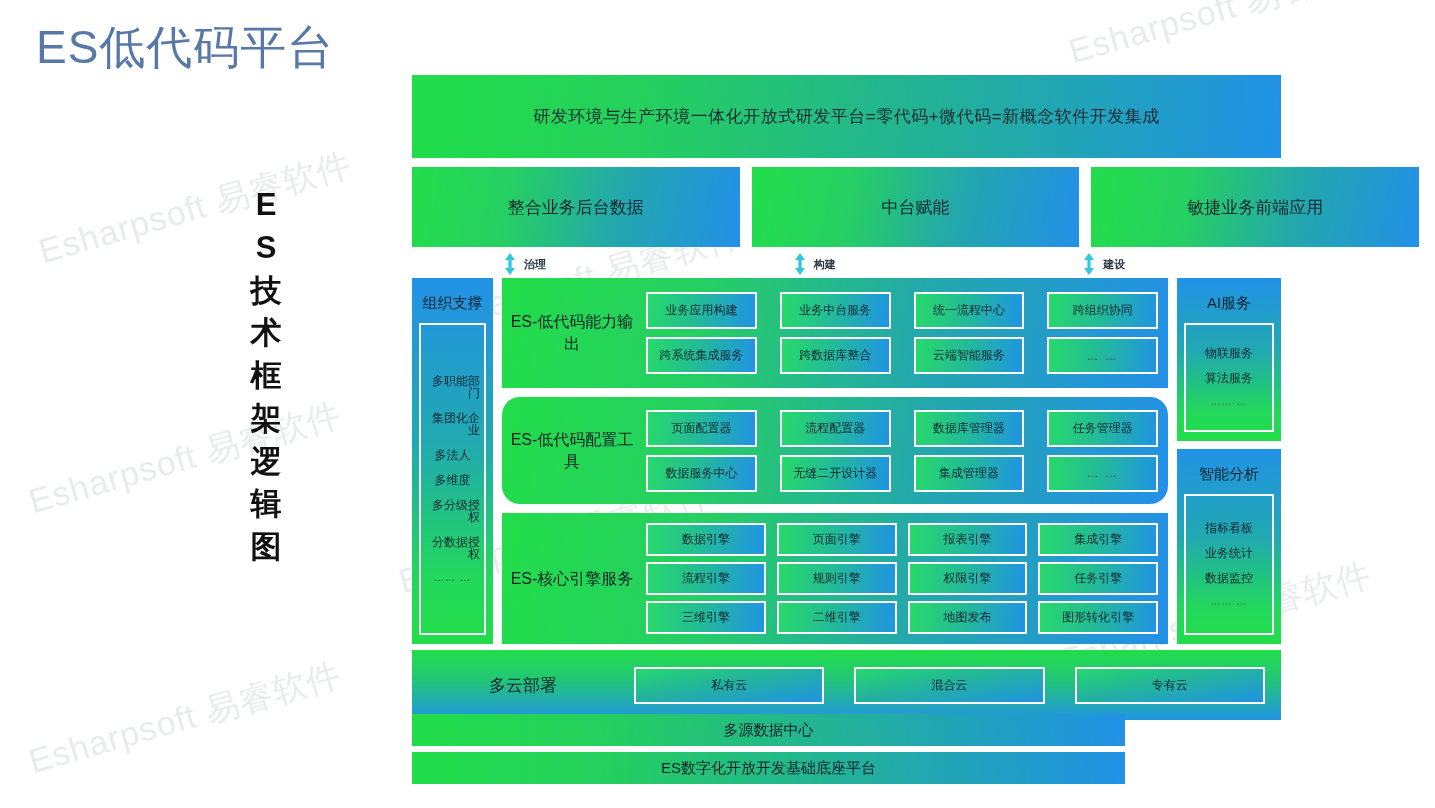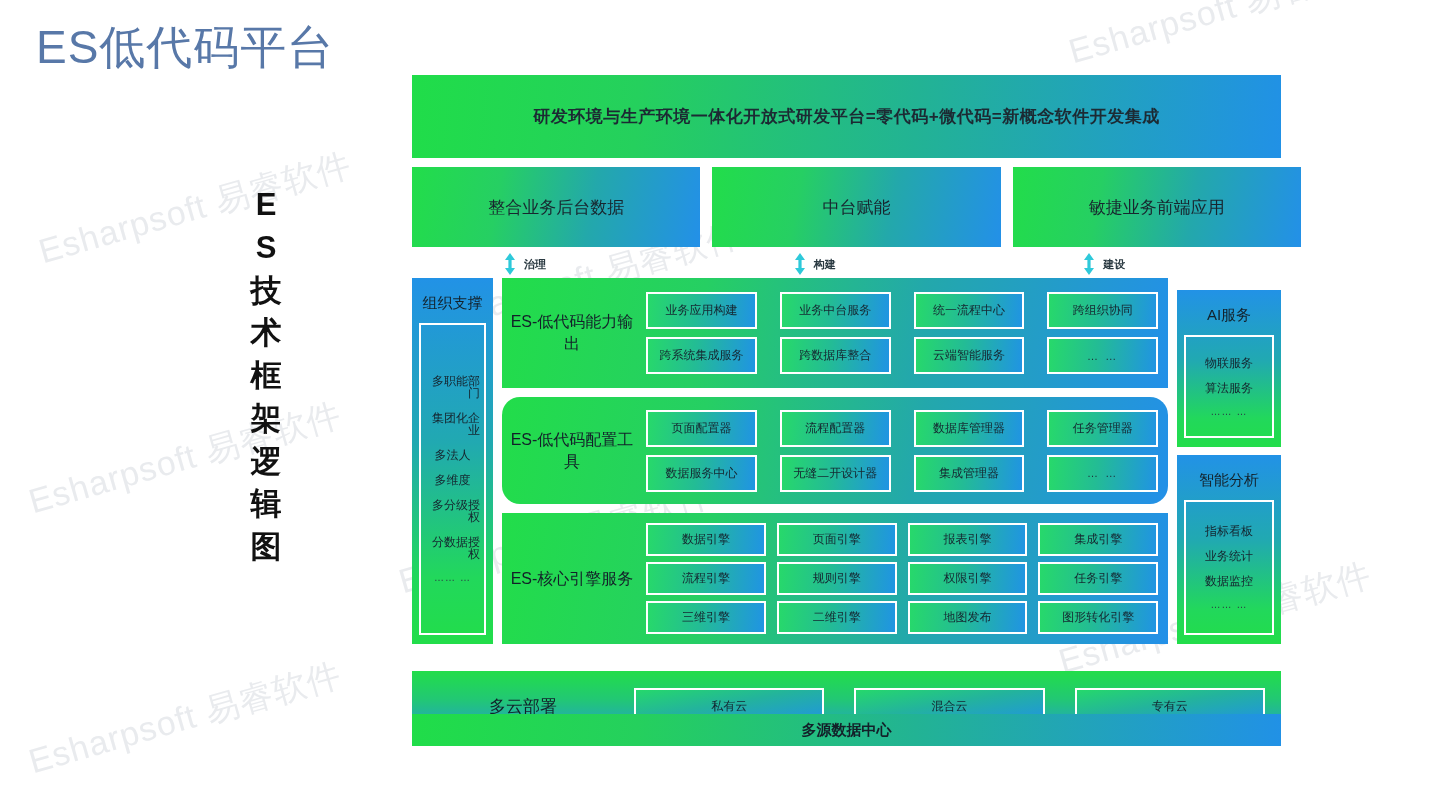--- a/index.html
+++ b/index.html
@@ -70,21 +70,21 @@
   #diagram {
     position: absolute;
     left: 412px;
     top: 75px;
     width: 869px;
     height: 710px;
     z-index: 4;
   }
 
   
-  .grad-gb   { background: linear-gradient(95deg, #20dd49 0%, #25d05d 26%, #22b394 58%, #2191e6 100%); font-weight: bold; }
+  .grad-gb   { background: linear-gradient(95deg, #20dd49 0%, #25d05d 26%, #22b394 58%, #2191e6 100%); }
   .grad-gb-2 { background: linear-gradient(100deg, #22dd4a 0%, #26cf63 30%, #23a8ab 62%, #2390e8 100%); }
   .grad-bg-v { background: linear-gradient(180deg, #2292e6 0%, #21a9b1 45%, #22d85b 82%, #22dd4a 100%); }
   .grad-gb-v { background: linear-gradient(180deg, #22dd4a 0%, #22c873 40%, #2294e2 100%); }
 
   
   .banner {
     position: absolute;
     left: 0;
     top: 0;
     width: 869px;
@@ -95,21 +95,21 @@
     font-size: 17px;
     color: #1c2a33;
     letter-spacing: .5px;
   }
 
   
   .pillars {
     position: absolute;
     left: 0;
     top: 92px;
-    width: 889px;
+    width: 1007px;
     height: 80px;
     display: flex;
     gap: 12px;
   }
   .pillar {
     flex: 1;
     display: flex;
     align-items: center;
     justify-content: center;
     font-size: 17px;
@@ -237,21 +237,21 @@
   .tier.t1 { height: 113px; }
   .tier.t2 { height: 110px; border-radius: 18px; }
   .tier.t3 { height: 134px; }
   .tier.t3 .tier-grid { grid-template-rows: repeat(3, 1fr); gap: 6px 11px; }
   .tier.t3 .cell { height: 33px; }
 
   
   .cloud-row {
     position: absolute;
     left: 0;
-    top: 596px;
+    top: 575px;
     width: 869px;
     height: 70px;
     display: flex;
     align-items: center;
     padding: 0 16px 0 0;
   }
   .cloud-label {
     width: 222px;
     flex: 0 0 222px;
     text-align: center;
@@ -271,21 +271,21 @@
     align-items: center;
     justify-content: center;
     font-size: 12px;
     color: #142430;
     background: linear-gradient(170deg, #25d86b 0%, #23b39d 45%, #2093e4 100%);
   }
 
   .bar {
     position: absolute;
     left: 0;
-    width: 869px;
+    width: 713px;
     height: 32px;
     display: flex;
     align-items: center;
     justify-content: center;
     font-size: 15px;
     color: #132029;
   }
   .bar.b1 { top: 639px; }
   .bar.b2 { top: 677px; }
 </style>
@@ -416,21 +416,21 @@
             <div class="cell">三维引擎</div>
             <div class="cell">二维引擎</div>
             <div class="cell">地图发布</div>
             <div class="cell">图形转化引擎</div>
           </div>
         </div>
 
       </div>
 
       <div class="side-col right">
-        <div class="side-panel grad-bg-v" style="flex:1.02;margin-top:12px;">
+        <div class="side-panel grad-bg-v" style="flex:1.02;">
           <div class="panel-title">AI服务</div>
           <div class="panel-inner">
             <div class="pi-item">物联服务</div>
             <div class="pi-item">算法服务</div>
             <div class="pi-item dots">…… …</div>
           </div>
         </div>
         <div class="side-panel grad-bg-v" style="flex:1.25;">
           <div class="panel-title">智能分析</div>
           <div class="panel-inner">
@@ -447,15 +447,16 @@
     <div class="cloud-row grad-gb-v">
       <div class="cloud-label">多云部署</div>
       <div class="cloud-items">
         <div class="cloud-cell">私有云</div>
         <div class="cloud-cell">混合云</div>
         <div class="cloud-cell">专有云</div>
       </div>
     </div>
 
     <div class="bar b1 grad-gb">多源数据中心</div>
+    <div class="bar b2 grad-gb">ES数字化开放开发基础底座平台</div>
 
   </div>
 </div>
 
 </body></html>

